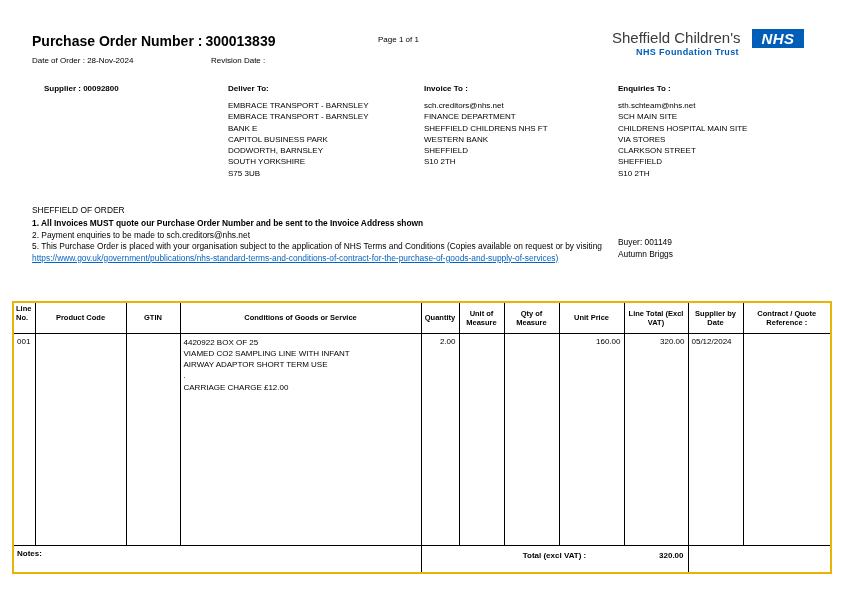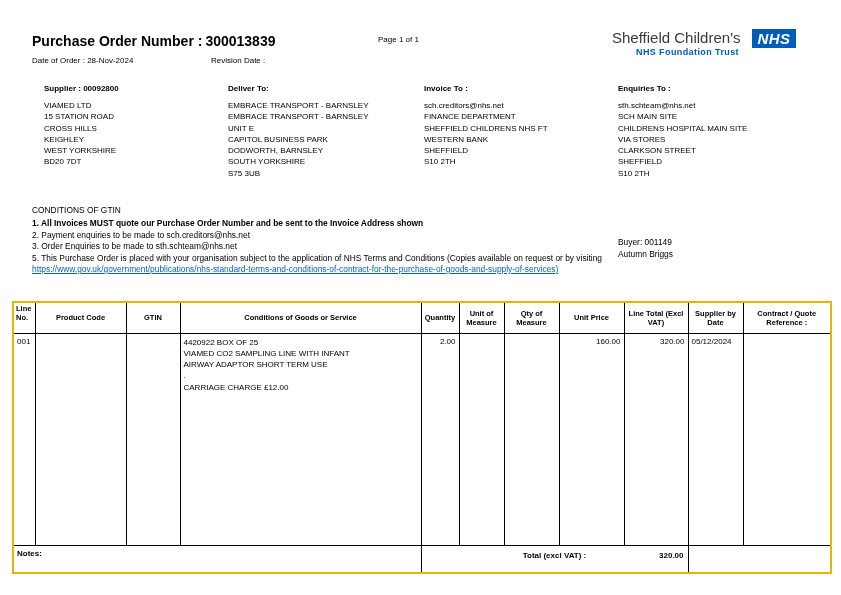--- a/index.html
+++ b/index.html
@@ -13,21 +13,21 @@
 
   
   .po-title { left:32px; top:33px; font-size:14px; font-weight:bold; white-space:nowrap; }
   .po-title .val { margin-left:3px; }
   .page-num { left:378px; top:35px; font-size:8px; }
 
   .logo { left:610px; top:27px; width:196px; height:34px; }
   .logo-org { position:absolute; left:2px; top:2px; font-size:15px; color:#3a3a3a; white-space:nowrap; }
   .logo-sub { position:absolute; left:26px; top:20px; font-size:9px; font-weight:bold;
               color:#005EB8; letter-spacing:0.4px; white-space:nowrap; }
-  .nhs-box { position:absolute; left:142px; top:2px; width:44px; height:19px; background:#005EB8;
+  .nhs-box { position:absolute; left:142px; top:2px; width:52px; height:19px; background:#005EB8;
              color:#fff; font-size:15px; font-weight:bold; font-style:italic;
              text-align:center; line-height:19px; letter-spacing:0.5px; }
 
   .date-row { left:32px; top:56px; font-size:8px; white-space:nowrap; }
   .rev-date { left:211px; top:56px; font-size:8px; white-space:nowrap; }
 
   
   .blk-label { font-size:8px; font-weight:bold; white-space:nowrap; }
   .addr { font-size:8px; line-height:11.3px; white-space:nowrap; }
   .p-supplier  { left:44px;  top:84px; }
@@ -87,36 +87,28 @@
     <span>Date of Order :</span>
     <span>28-Nov-2024</span>
   </div>
   <div class="abs rev-date">Revision Date :</div>
 
   <div class="abs p-supplier">
     <div class="blk-label">
       <span>Supplier :</span>
       <span>00092800</span>
     </div>
-    <div class="addr addr-lines">
-      <div>VIAMED LTD</div>
-      <div>15 STATION ROAD</div>
-      <div>CROSS HILLS</div>
-      <div>KEIGHLEY</div>
-      <div>WEST YORKSHIRE</div>
-      <div>BD20 7DT</div>
-    </div>
   </div>
 
   <div class="abs p-deliver">
     <div class="blk-label">Deliver To:</div>
     <div class="addr addr-lines">
       <div>EMBRACE TRANSPORT - BARNSLEY</div>
       <div>EMBRACE TRANSPORT - BARNSLEY</div>
-      <div>UNIT E</div>
+      <div>BANK E</div>
       <div>CAPITOL BUSINESS PARK</div>
       <div>DODWORTH, BARNSLEY</div>
       <div>SOUTH YORKSHIRE</div>
       <div>S75 3UB</div>
     </div>
   </div>
 
   <div class="abs p-invoice">
     <div class="blk-label">Invoice To :</div>
     <div class="addr addr-lines">
@@ -136,24 +128,23 @@
       <div>SCH MAIN SITE</div>
       <div>CHILDRENS HOSPITAL MAIN SITE</div>
       <div>VIA STORES</div>
       <div>CLARKSON STREET</div>
       <div>SHEFFIELD</div>
       <div>S10 2TH</div>
     </div>
   </div>
 
   <div class="abs conditions">
-    <div class="cond-head">CONDITIONS OF GTIN</div>
+    <div class="cond-head">SHEFFIELD OF ORDER</div>
     <div class="cond-bold">1. All Invoices MUST quote our Purchase Order Number and be sent to the Invoice Address shown</div>
     <div>2. Payment enquiries to be made to sch.creditors@nhs.net</div>
-    <div>3. Order Enquiries to be made to sth.schteam@nhs.net</div>
     <div>5. This Purchase Order is placed with your organisation subject to the application of NHS Terms and Conditions (Copies available on request or by visiting</div>
     <div><a href="#" class="terms-link">https://www.gov.uk/government/publications/nhs-standard-terms-and-conditions-of-contract-for-the-purchase-of-goods-and-supply-of-services)</a></div>
   </div>
 
   <div class="abs order-info2">
     <div>Buyer: 001149</div>
     <div>Autumn Briggs</div>
   </div>
 
   <table class="po-table">

